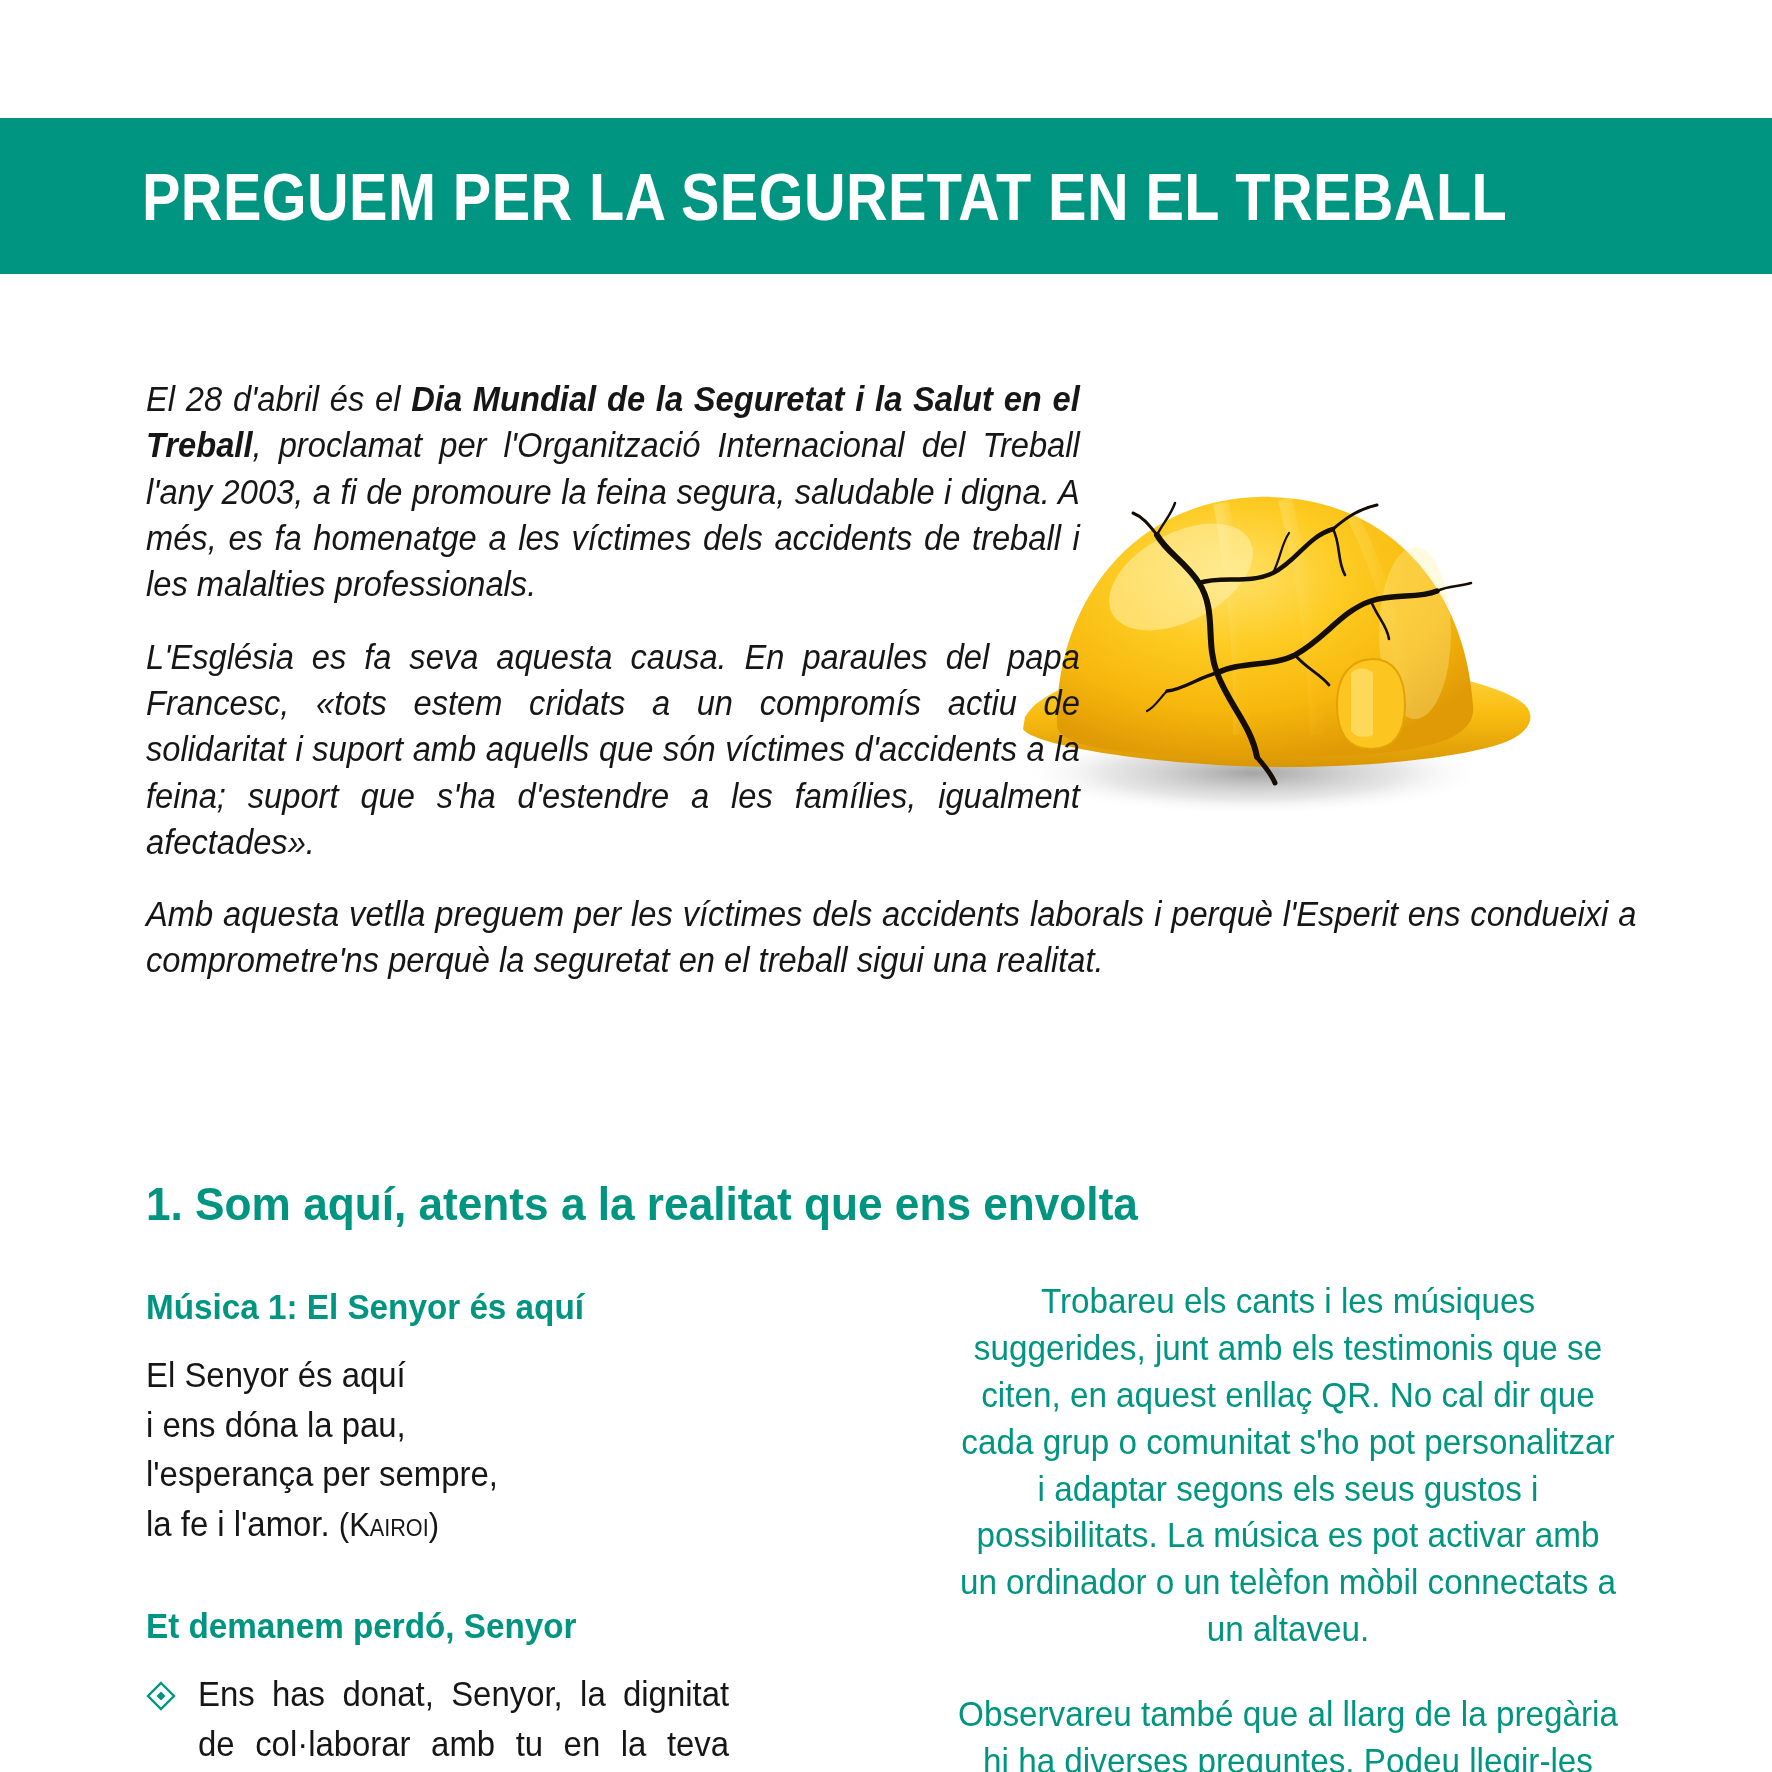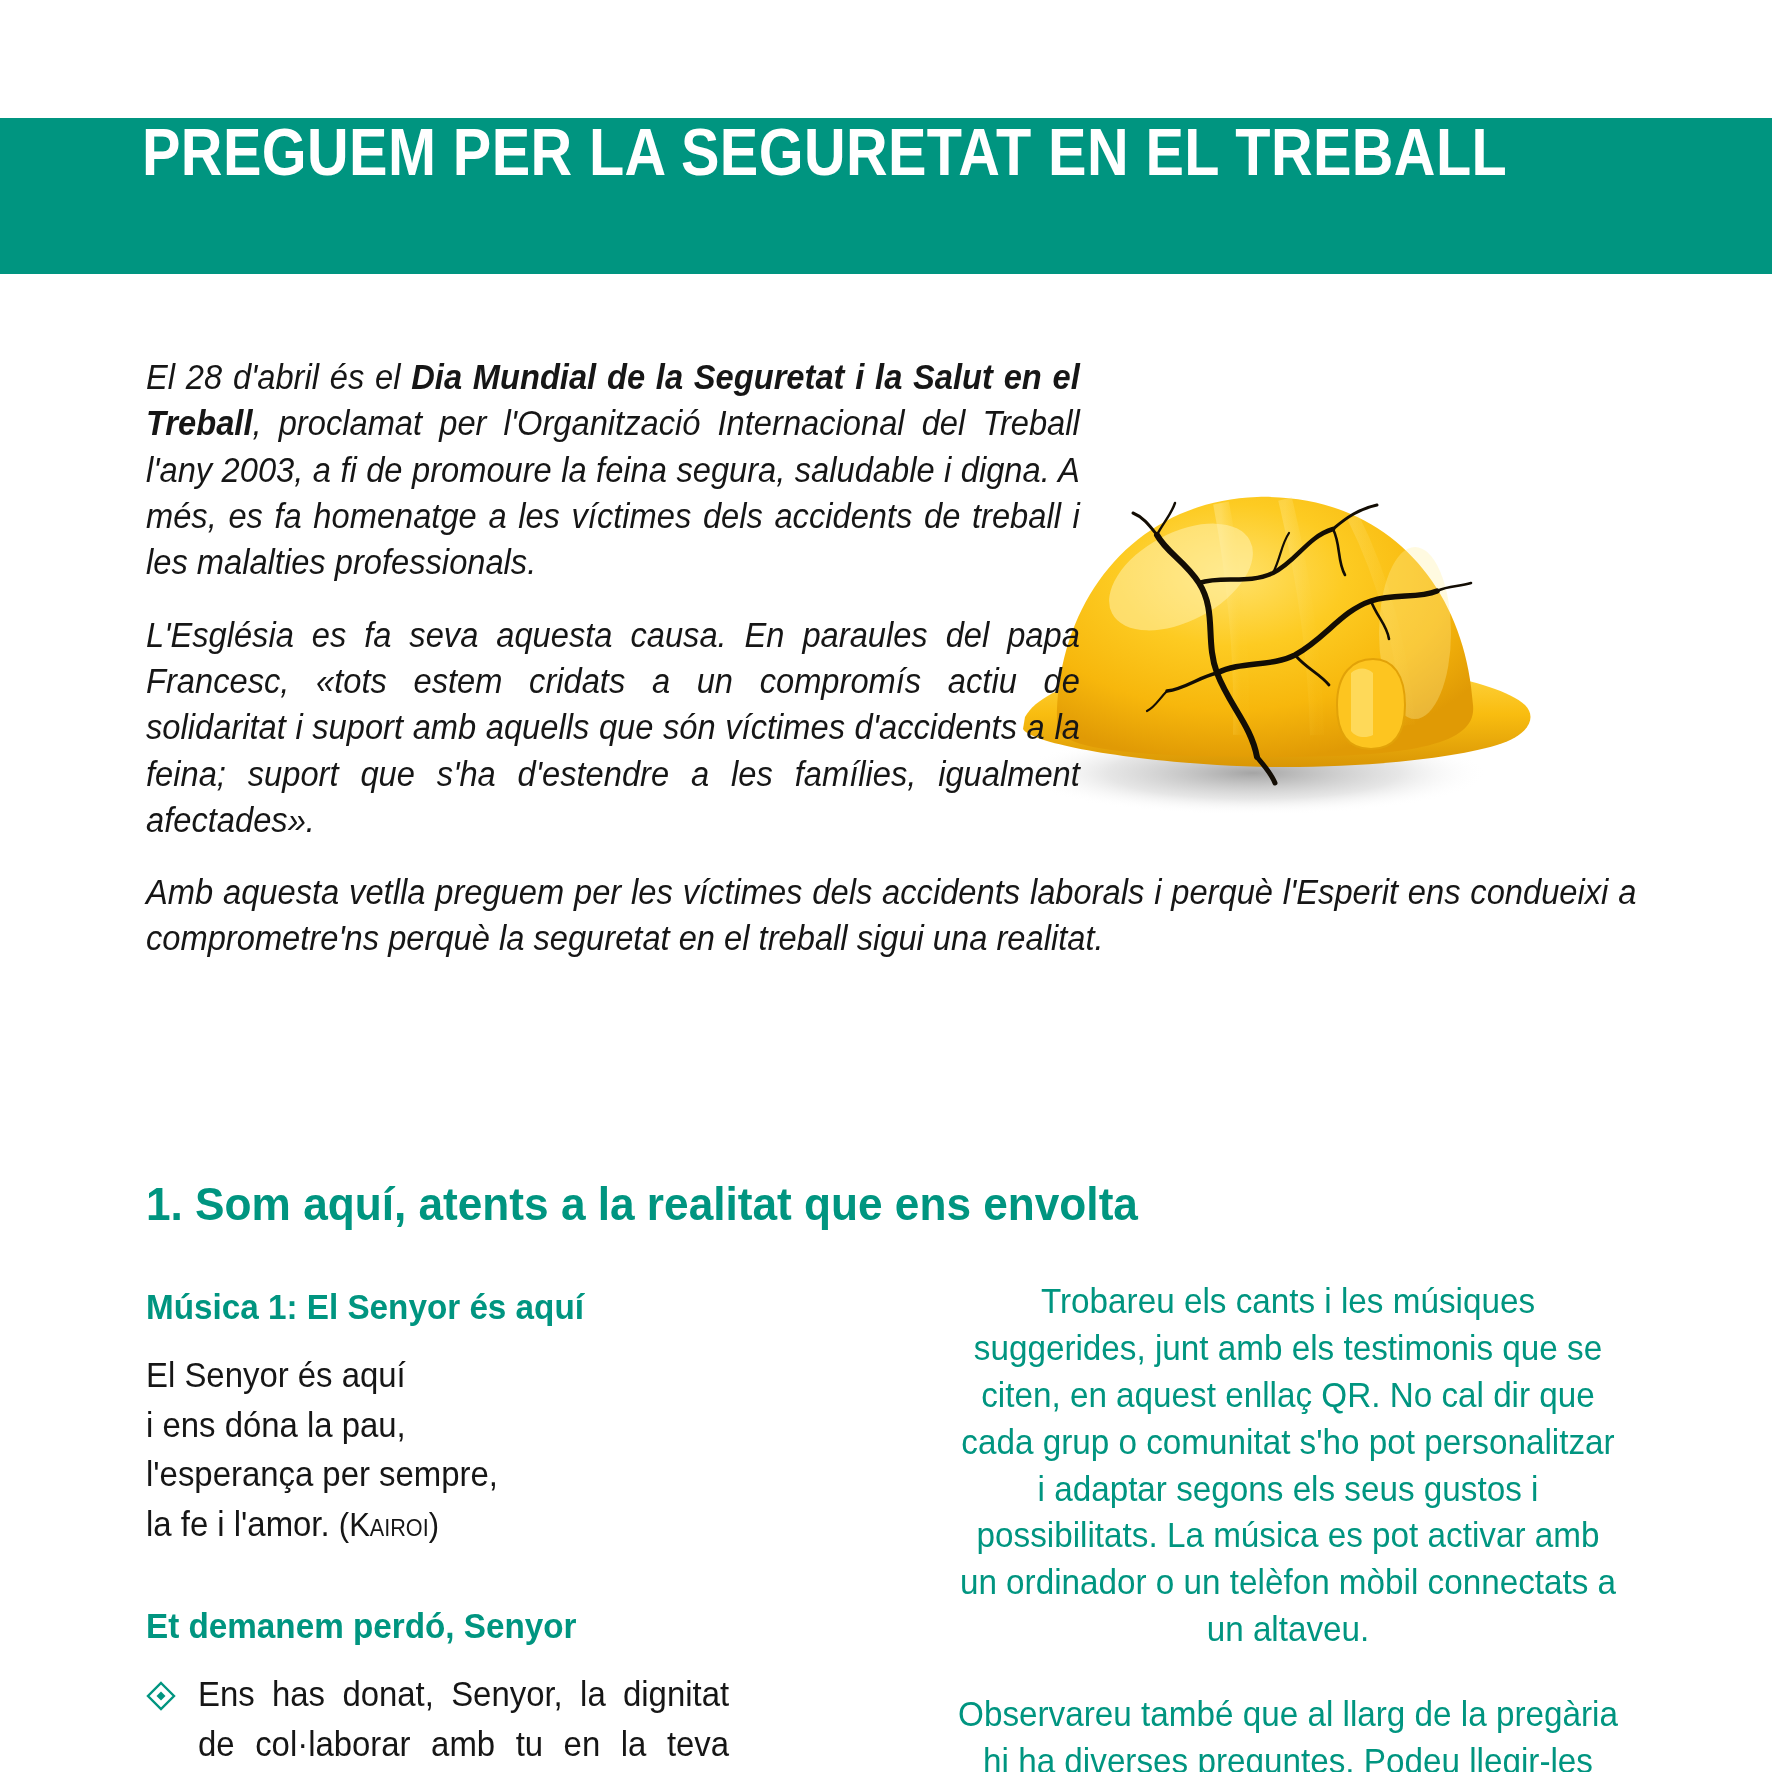--- a/index.html
+++ b/index.html
@@ -26,40 +26,41 @@
 
   
   .banner {
     position: absolute;
     left: 0;
     top: 118px;
     width: 1772px;
     height: 156px;
     background: #009580;
     display: flex;
+    align-items: center;
     justify-content: flex-start;
   }
   .banner-title {
     color: #ffffff;
     font-family: "Liberation Sans Narrow", "Liberation Sans", sans-serif;
     font-weight: 700;
     font-size: 67px;
     line-height: 1;
     letter-spacing: 0.5px;
     margin-left: 142px;
     transform: scaleX(0.86);
     transform-origin: left center;
     white-space: nowrap;
   }
 
   
   .intro {
     position: absolute;
     left: 146px;
-    top: 354px;
+    top: 376px;
     width: 1492px;
   }
   .intro p {
     margin: 0 0 26px 0;
     font-family: "Liberation Sans", sans-serif;
     font-style: italic;
     font-size: 35.5px;
     line-height: 1.305;
     text-align: justify;
     color: #161616;

